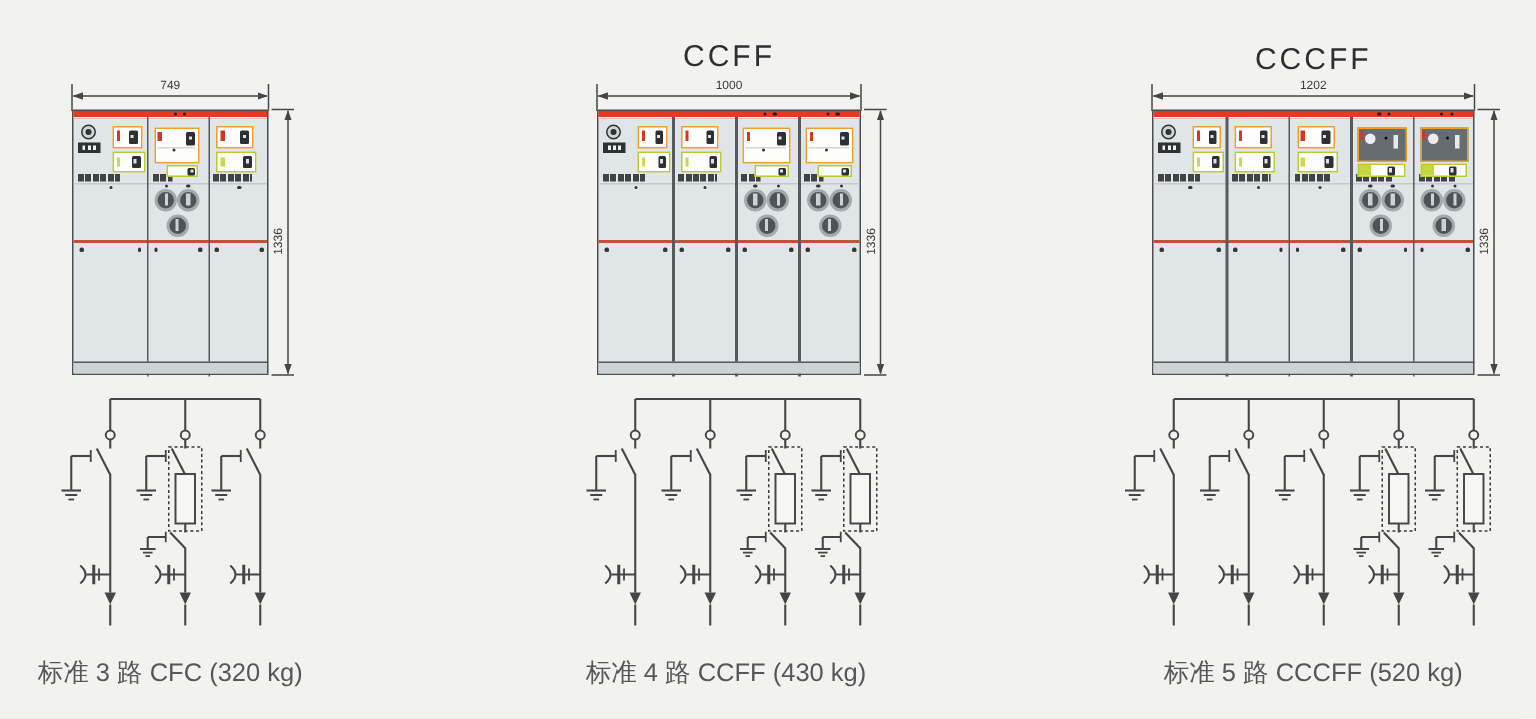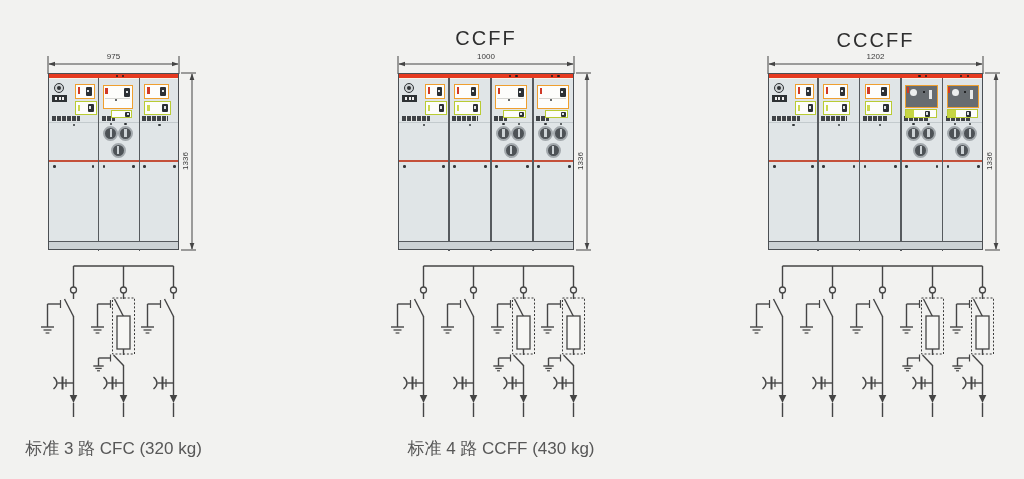--- a/index.html
+++ b/index.html
@@ -425,21 +425,21 @@
       </div>
       <div class="abs" style="left: 109.467px; top: 49.5px; width: 2.4px; height: 2.4px; border-radius: 50%; background: rgb(51, 55, 58);"></div>
       <div class="abs" style="left: 93.3333px; top: 170.5px; width: 4px; height: 4px; border-radius: 50%; background: rgb(139, 144, 148);"></div>
       <div class="abs" style="left: 124px; top: 170.5px; width: 4px; height: 4px; border-radius: 50%; background: rgb(139, 144, 148);"></div>
       <div class="abs" style="left: 94.3333px; top: 171.5px; width: 2px; height: 2px; border-radius: 50%; background: rgb(46, 50, 54);"></div>
       <div class="abs" style="left: 125px; top: 171.5px; width: 2px; height: 2px; border-radius: 50%; background: rgb(46, 50, 54);"></div>
       <div class="abs" style="left: 94.3333px; top: 91px; width: 2.5px; height: 2.5px; border-radius: 50%; background: rgb(51, 55, 58);"></div>
       <div class="abs" style="left: 124px; top: 91px; width: 2.5px; height: 2.5px; border-radius: 50%; background: rgb(51, 55, 58);"></div>
       <div class="abs" style="left: 0px; bottom: 0px; width: 100%; height: 7px; background: rgb(204, 210, 213); border-top: 1px solid rgb(85, 89, 93);"></div>
     </div>
-  <div class="dimlab" id="wlab0" style="left: 83.5px; width: 60px; top: 52px;">975</div>
+  <div class="dimlab" id="wlab0" style="left: 83.5px; width: 60px; top: 52px;">749</div>
   <div class="dimlab rot" id="hlab0" style="left: 169px; width: 34px; top: 156px;">1336</div>
   <div class="caption" id="cap0" style="left: -26.5px; width: 280px; top: 437px;">标准 3 路 CFC  (320 kg)</div>
 
   <div class="title" id="title1" style="left: 406px; width: 160px; top: 27px;">CCFF</div>
   <div class="cab" id="cab1" style="left: 398px; top: 73px; width: 176px; height: 177px;">
       <div class="abs" style="left: 0px; top: 0px; width: 100%; height: 4px; background: rgb(230, 58, 32); border-bottom: 1px solid rgb(246, 243, 232);"></div>
       <div class="abs" style="left: 0px; top: 47.5px; width: 100%; height: 1px; background: rgb(195, 202, 205);"></div>
       <div class="abs" style="left: 0px; top: 86px; width: 100%; height: 1.5px; background: rgb(196, 80, 58);"></div>
       <div class="abs" style="left: 3px; top: 42px; width: 28px; height: 5px; background: repeating-linear-gradient(90deg, rgb(63, 67, 71) 0px, rgb(63, 67, 71) 4px, rgb(232, 232, 230) 4px, rgb(232, 232, 230) 5px);"></div>
       <div class="abs" style="left: 5px; top: 9px; width: 10px; height: 10px; border-radius: 50%; background: rgb(207, 212, 214); border: 1.5px solid rgb(46, 50, 53); box-sizing: border-box;">
@@ -553,21 +553,21 @@
       <div class="abs" style="left: 137px; top: 170.5px; width: 4px; height: 4px; border-radius: 50%; background: rgb(139, 144, 148);"></div>
       <div class="abs" style="left: 169px; top: 170.5px; width: 4px; height: 4px; border-radius: 50%; background: rgb(139, 144, 148);"></div>
       <div class="abs" style="left: 138px; top: 171.5px; width: 2px; height: 2px; border-radius: 50%; background: rgb(46, 50, 54);"></div>
       <div class="abs" style="left: 170px; top: 171.5px; width: 2px; height: 2px; border-radius: 50%; background: rgb(46, 50, 54);"></div>
       <div class="abs" style="left: 138px; top: 91px; width: 2.5px; height: 2.5px; border-radius: 50%; background: rgb(51, 55, 58);"></div>
       <div class="abs" style="left: 169px; top: 91px; width: 2.5px; height: 2.5px; border-radius: 50%; background: rgb(51, 55, 58);"></div>
       <div class="abs" style="left: 0px; bottom: 0px; width: 100%; height: 7px; background: rgb(204, 210, 213); border-top: 1px solid rgb(85, 89, 93);"></div>
     </div>
   <div class="dimlab" id="wlab1" style="left: 456px; width: 60px; top: 52px;">1000</div>
   <div class="dimlab rot" id="hlab1" style="left: 564px; width: 34px; top: 156px;">1336</div>
-  <div class="caption" id="cap1" style="left: 361px; width: 280px; top: 437px;">标准 4 路 CCFF  (430 kg)</div>
+  <div class="caption" id="cap1" style="left: 344px; width: 280px; top: 437px;">标准 4 路 CCFF  (430 kg)</div>
 
   <div class="title" id="title2" style="left: 795.5px; width: 160px; top: 29px;">CCCFF</div>
   <div class="cab" id="cab2" style="left: 768px; top: 73px; width: 215px; height: 177px;">
       <div class="abs" style="left: 0px; top: 0px; width: 100%; height: 4px; background: rgb(230, 58, 32); border-bottom: 1px solid rgb(246, 243, 232);"></div>
       <div class="abs" style="left: 0px; top: 47.5px; width: 100%; height: 1px; background: rgb(195, 202, 205);"></div>
       <div class="abs" style="left: 0px; top: 86px; width: 100%; height: 1.5px; background: rgb(196, 80, 58);"></div>
       <div class="abs" style="left: 3px; top: 42px; width: 28px; height: 5px; background: repeating-linear-gradient(90deg, rgb(63, 67, 71) 0px, rgb(63, 67, 71) 4px, rgb(232, 232, 230) 4px, rgb(232, 232, 230) 5px);"></div>
       <div class="abs" style="left: 5px; top: 9px; width: 10px; height: 10px; border-radius: 50%; background: rgb(207, 212, 214); border: 1.5px solid rgb(46, 50, 53); box-sizing: border-box;">
         <div class="abs" style="left: 1.6px; top: 1.6px; width: 4px; height: 4px; border-radius: 50%; background: rgb(46, 50, 53);"></div>
       </div>
@@ -698,13 +698,14 @@
       <div class="abs" style="left: 176.5px; top: 170.5px; width: 4px; height: 4px; border-radius: 50%; background: rgb(139, 144, 148);"></div>
       <div class="abs" style="left: 208px; top: 170.5px; width: 4px; height: 4px; border-radius: 50%; background: rgb(139, 144, 148);"></div>
       <div class="abs" style="left: 177.5px; top: 171.5px; width: 2px; height: 2px; border-radius: 50%; background: rgb(46, 50, 54);"></div>
       <div class="abs" style="left: 209px; top: 171.5px; width: 2px; height: 2px; border-radius: 50%; background: rgb(46, 50, 54);"></div>
       <div class="abs" style="left: 177.5px; top: 91px; width: 2.5px; height: 2.5px; border-radius: 50%; background: rgb(51, 55, 58);"></div>
       <div class="abs" style="left: 208px; top: 91px; width: 2.5px; height: 2.5px; border-radius: 50%; background: rgb(51, 55, 58);"></div>
       <div class="abs" style="left: 0px; bottom: 0px; width: 100%; height: 7px; background: rgb(204, 210, 213); border-top: 1px solid rgb(85, 89, 93);"></div>
     </div>
   <div class="dimlab" id="wlab2" style="left: 845.5px; width: 60px; top: 52px;">1202</div>
   <div class="dimlab rot" id="hlab2" style="left: 973px; width: 34px; top: 156px;">1336</div>
+  <div class="caption" id="cap2" style="left: 735.5px; width: 280px; top: 437px;">标准 5 路 CCCFF  (520 kg)</div>
 </div>
 
 </body></html>

